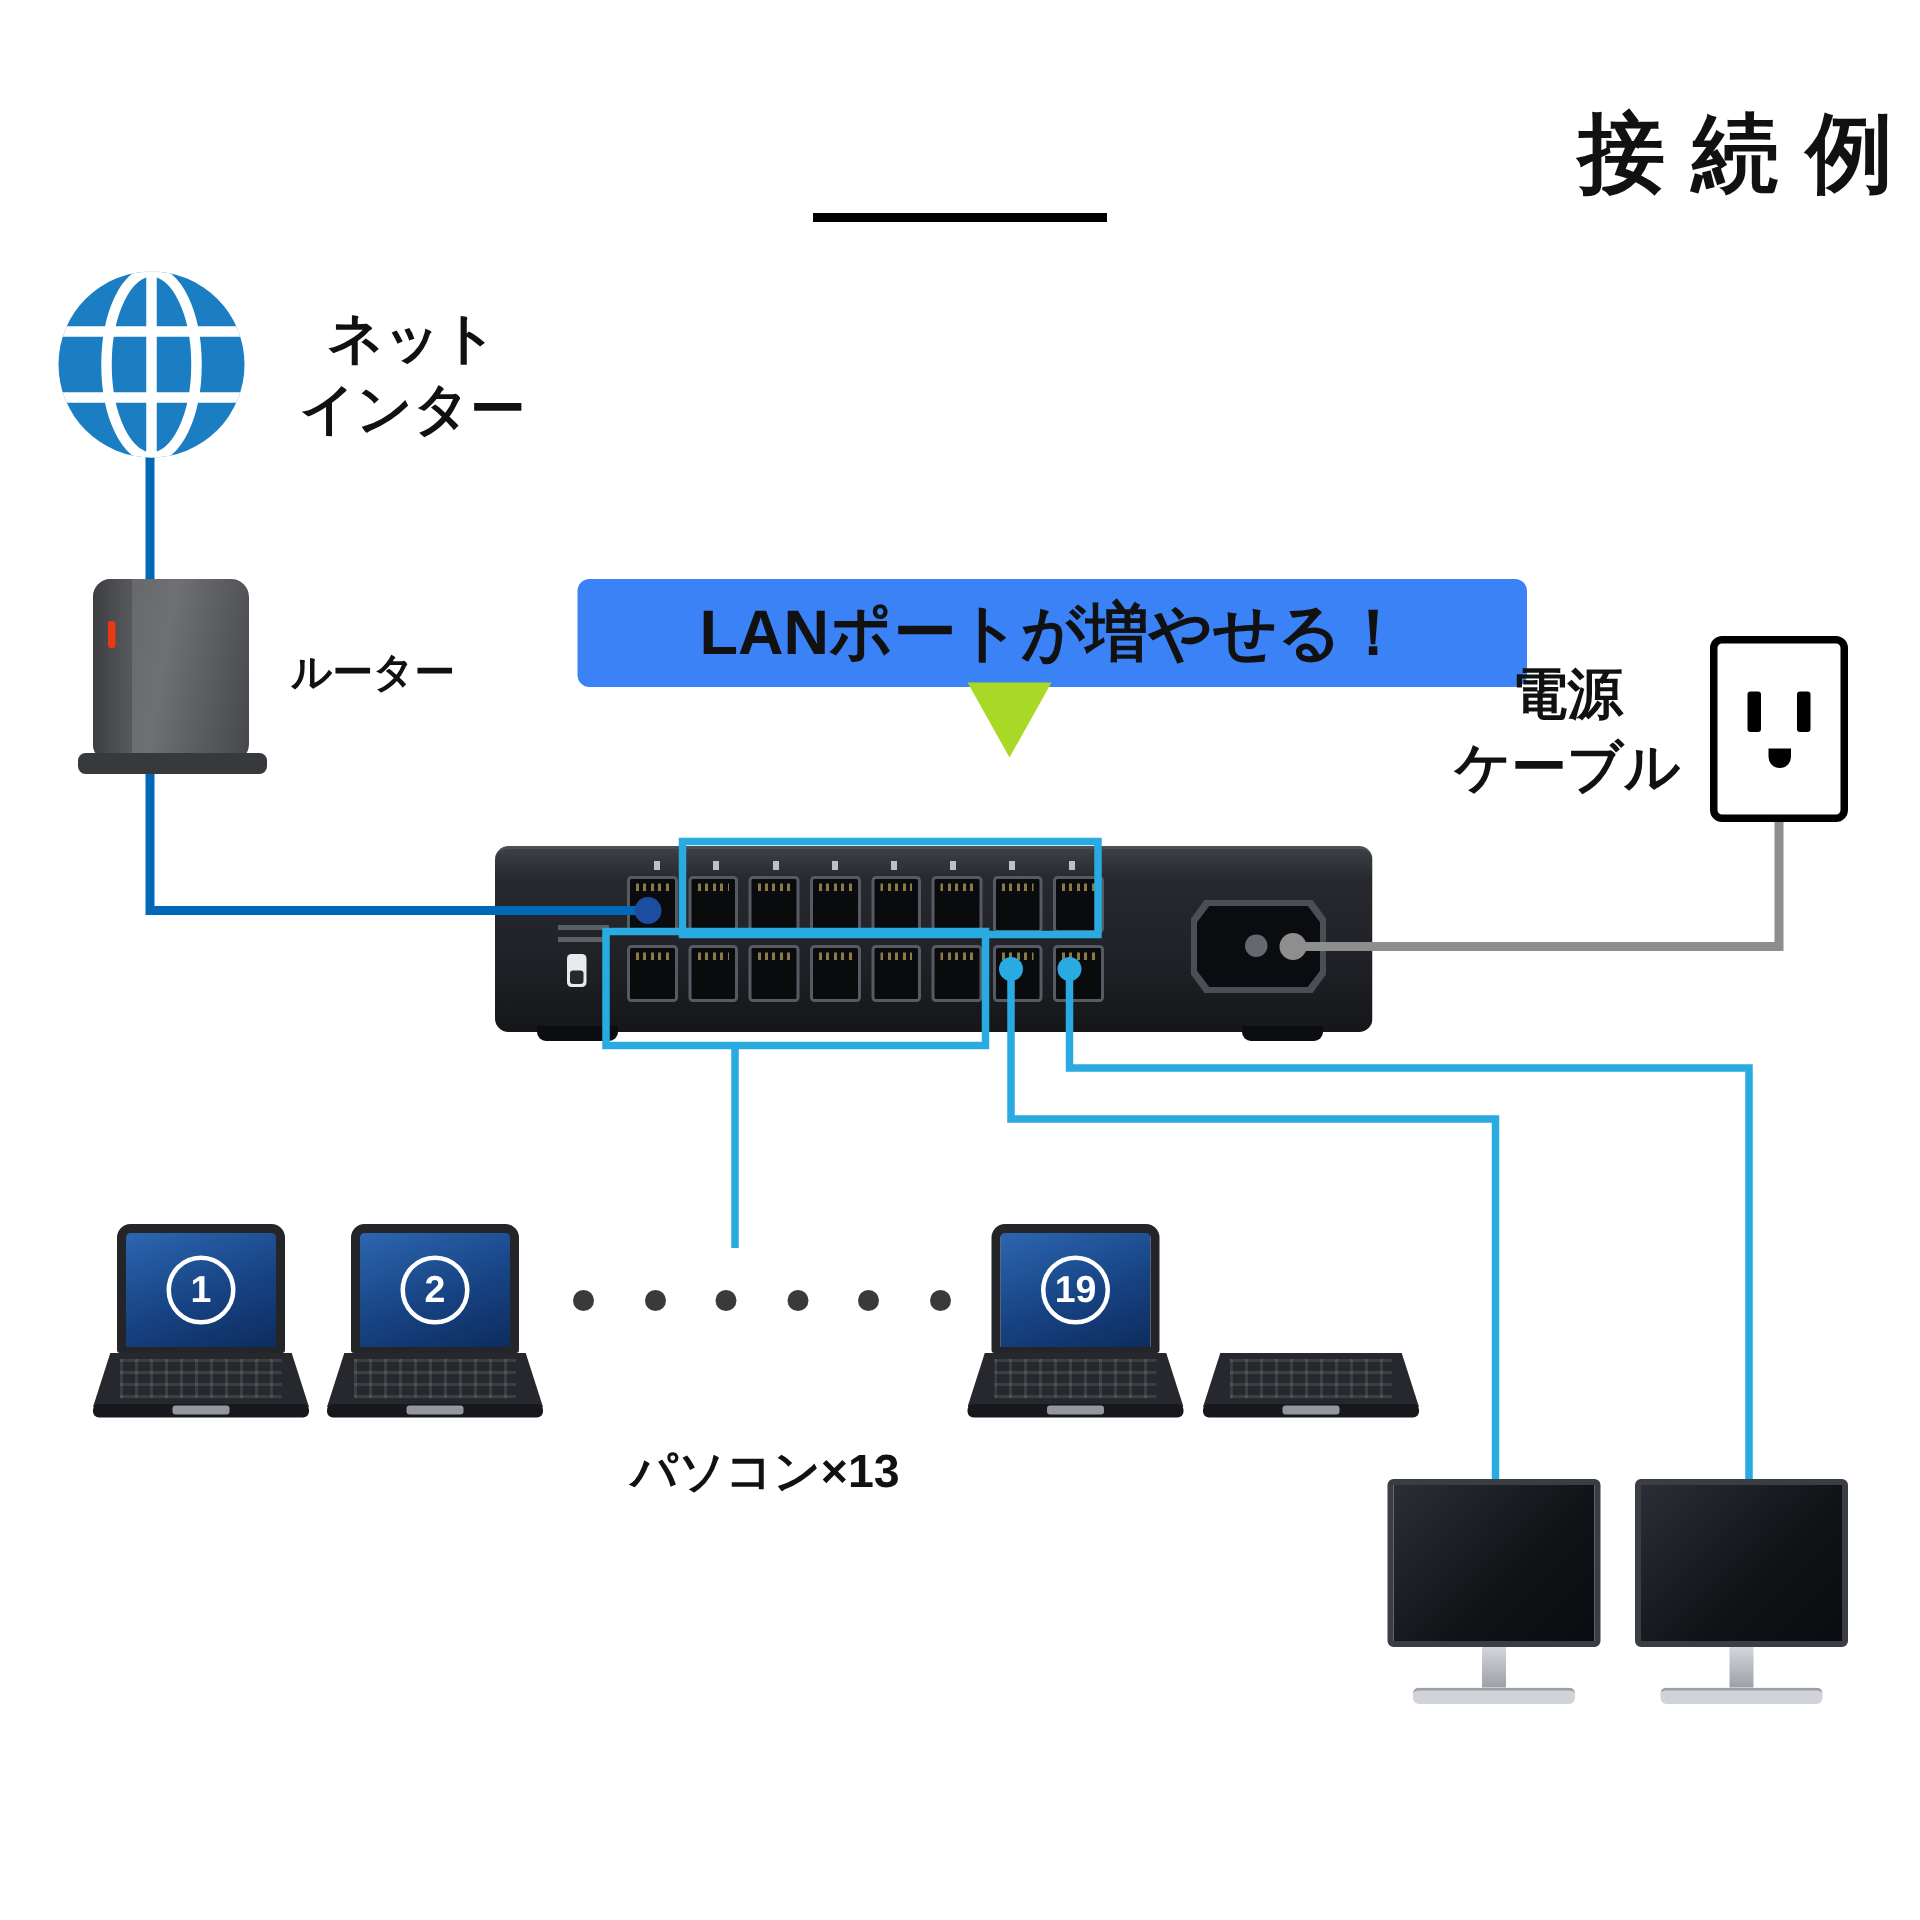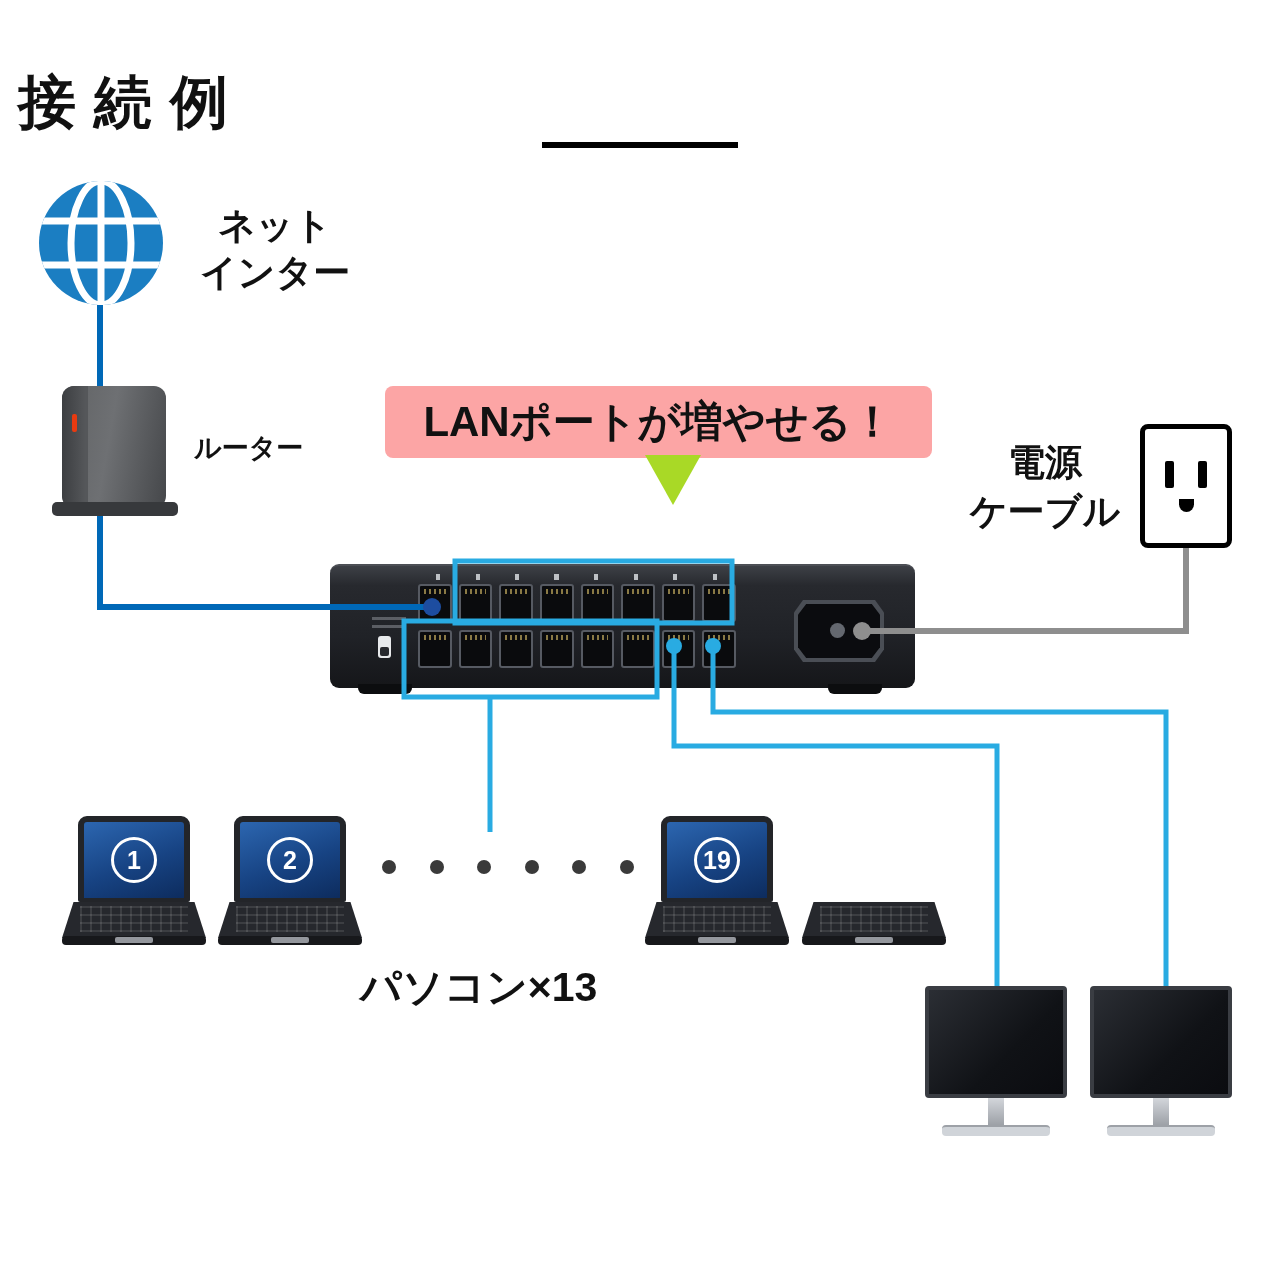--- a/index.html
+++ b/index.html
@@ -5,41 +5,41 @@
   * { margin:0; padding:0; box-sizing:border-box; }
   body { background:#ffffff; font-family:"Liberation Sans","DejaVu Sans",sans-serif; }
   #canvas { position:relative; width:1280px; height:1280px; background:#ffffff; overflow:hidden; }
   svg.layer { position:absolute; left:0; top:0; pointer-events:none; }
   #cables-back { z-index:0; }
   #cables-front { z-index:2; }
 
   .lbl { position:absolute; color:#111; font-weight:700; z-index:1; }
 
   
-  .title { position:absolute; left:0; right:0; top:64px; text-align:left; font-size:58px;
+  .title { position:absolute; left:0; right:0; top:64px; text-align:right; font-size:58px;
            font-weight:700; color:#111; letter-spacing:18px; text-indent:18px; z-index:1; }
   .title-underline { position:absolute; left:50%; transform:translateX(-50%); top:142px;
            width:196px; height:6px; background:#000; z-index:1; }
 
   
   .globe { position:absolute; left:36px; top:178px; z-index:1; }
   .internet-lbl { left:190px; top:202px; width:170px; text-align:center; font-size:37px; line-height:47px; }
 
   
   .router { position:absolute; left:50px; top:386px; width:130px; height:142px; z-index:1; }
   .router-body { position:absolute; left:12px; top:0; width:104px; height:122px; border-radius:12px;
            background:linear-gradient(100deg,#606264 0%,#6e7073 45%,#45474a 100%); }
   .router-edge { position:absolute; left:12px; top:0; width:26px; height:122px; border-radius:12px 0 0 12px;
            background:linear-gradient(90deg,#3c3e41,#55575a 90%); }
   .router-led { position:absolute; left:22px; top:28px; width:5px; height:18px; background:#e83a10; border-radius:2px; }
   .router-base { position:absolute; left:2px; top:116px; width:126px; height:14px; background:#37393c; border-radius:5px; }
   .router-lbl { left:194px; top:430px; font-size:27px; }
 
   
-  .callout { position:absolute; left:385px; top:386px; width:547px; height:72px; background:#fca5a5;
+  .callout { position:absolute; left:385px; top:386px; width:633px; height:72px; background:#3b82f6;
            border-radius:8px; display:flex; align-items:center; justify-content:center; z-index:1; }
   .callout span { font-size:42px; font-weight:700; color:#111; }
   .callout-pointer { position:absolute; left:645px; top:455px; width:0; height:0; z-index:1;
            border-left:28px solid transparent; border-right:28px solid transparent; border-top:50px solid #a9d926; }
 
   
   .power-lbl { left:955px; top:438px; width:180px; text-align:center; font-size:37px; line-height:49px; }
   .outlet { position:absolute; left:1140px; top:424px; width:92px; height:124px; background:#fff;
            border:5px solid #000; border-radius:8px; z-index:3; }
   .outlet .slot { position:absolute; top:32px; width:9px; height:27px; background:#000; border-radius:2px; }
@@ -86,21 +86,21 @@
            background-image:repeating-linear-gradient(90deg,rgba(255,255,255,.10) 0 2px,transparent 2px 10px),
                             repeating-linear-gradient(0deg,rgba(255,255,255,.10) 0 2px,transparent 2px 8px); }
   .lap-bottom { position:absolute; left:0; right:0; top:120px; height:9px; background:#17181b; border-radius:4px; }
   .lap-latch { position:absolute; left:50%; transform:translateX(-50%); top:121px; width:38px; height:6px;
            background:#94979d; border-radius:2px; }
 
   
   .dots { position:absolute; left:382px; top:860px; width:252px; display:flex; justify-content:space-between; z-index:1; }
   .dots span { width:14px; height:14px; border-radius:50%; background:#3a3a3a; }
 
-  .pc-caption { left:360px; top:960px; width:300px; font-size:41px; }
+  .pc-caption { left:360px; top:960px; width:300px; text-align:center; font-size:31px; }
 
   
   .tv { position:absolute; top:986px; width:142px; height:152px; z-index:3; }
   .tv-screen { position:absolute; left:0; top:0; width:142px; height:112px; border:4px solid #3a3d43;
            border-radius:4px; background:linear-gradient(135deg,#2b2e34 0%,#101216 60%,#0b0c10 100%); }
   .tv-neck { position:absolute; left:50%; transform:translateX(-50%); top:112px; width:16px; height:27px;
            background:linear-gradient(180deg,#d3d6db,#9da1a7); }
   .tv-base { position:absolute; left:50%; transform:translateX(-50%); top:139px; width:108px; height:11px;
            background:#d0d4d9; border-top:2px solid #9da1a7; border-radius:4px; }
   .tv-lbl { left:1002px; top:1140px; width:176px; text-align:center; font-size:41px; }

